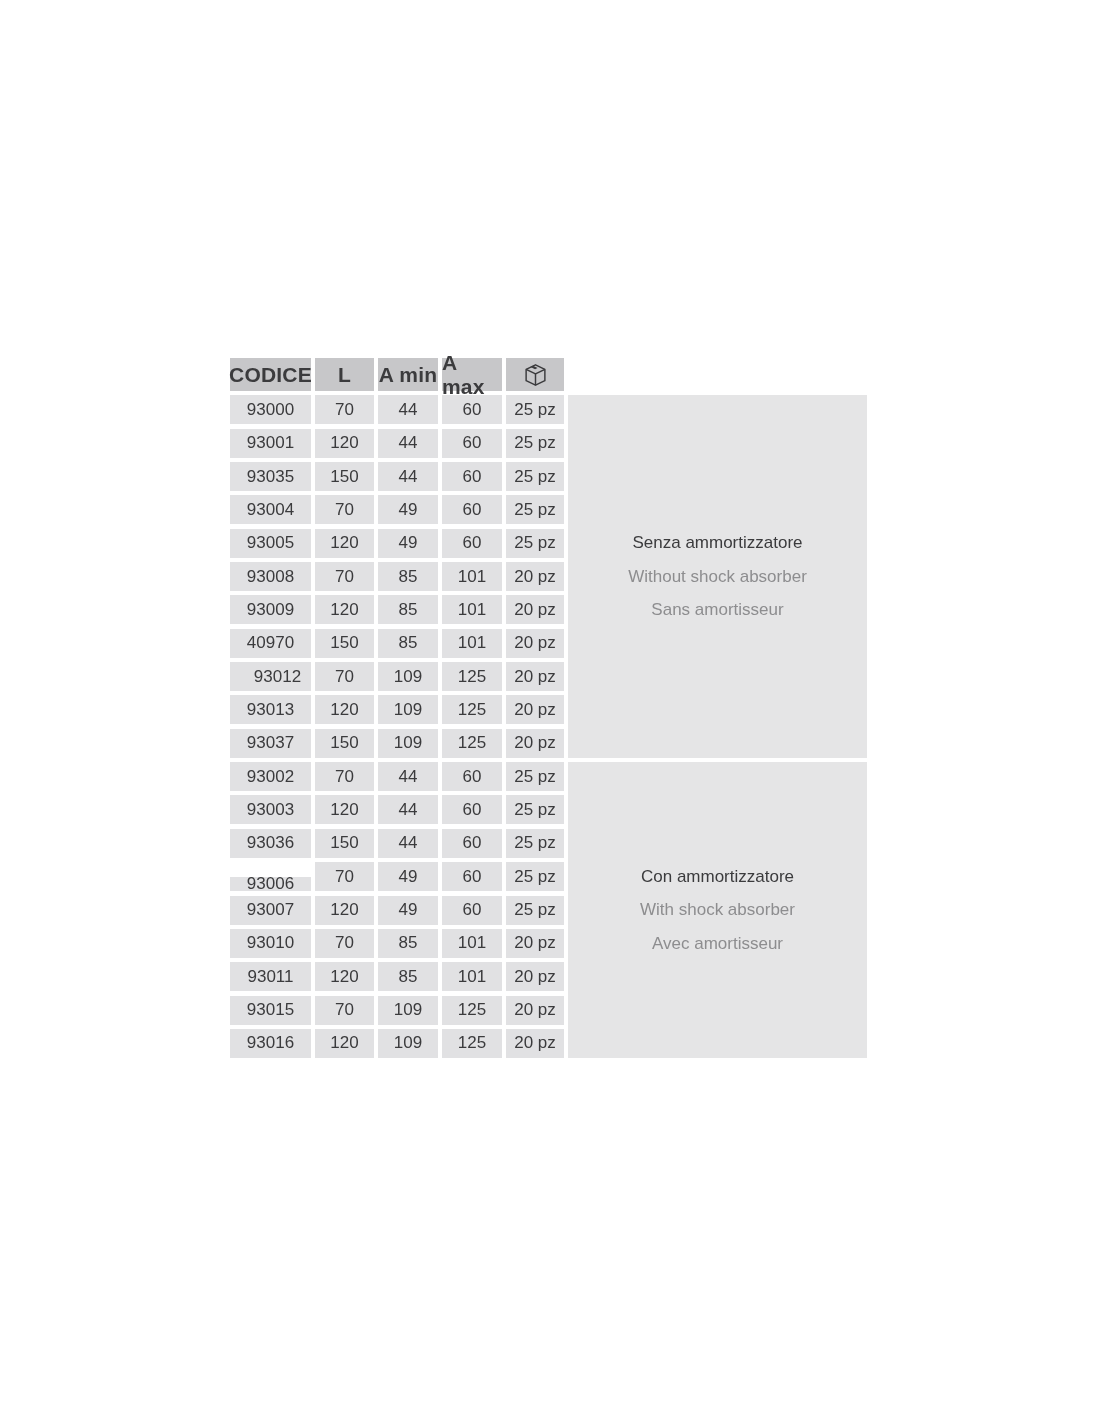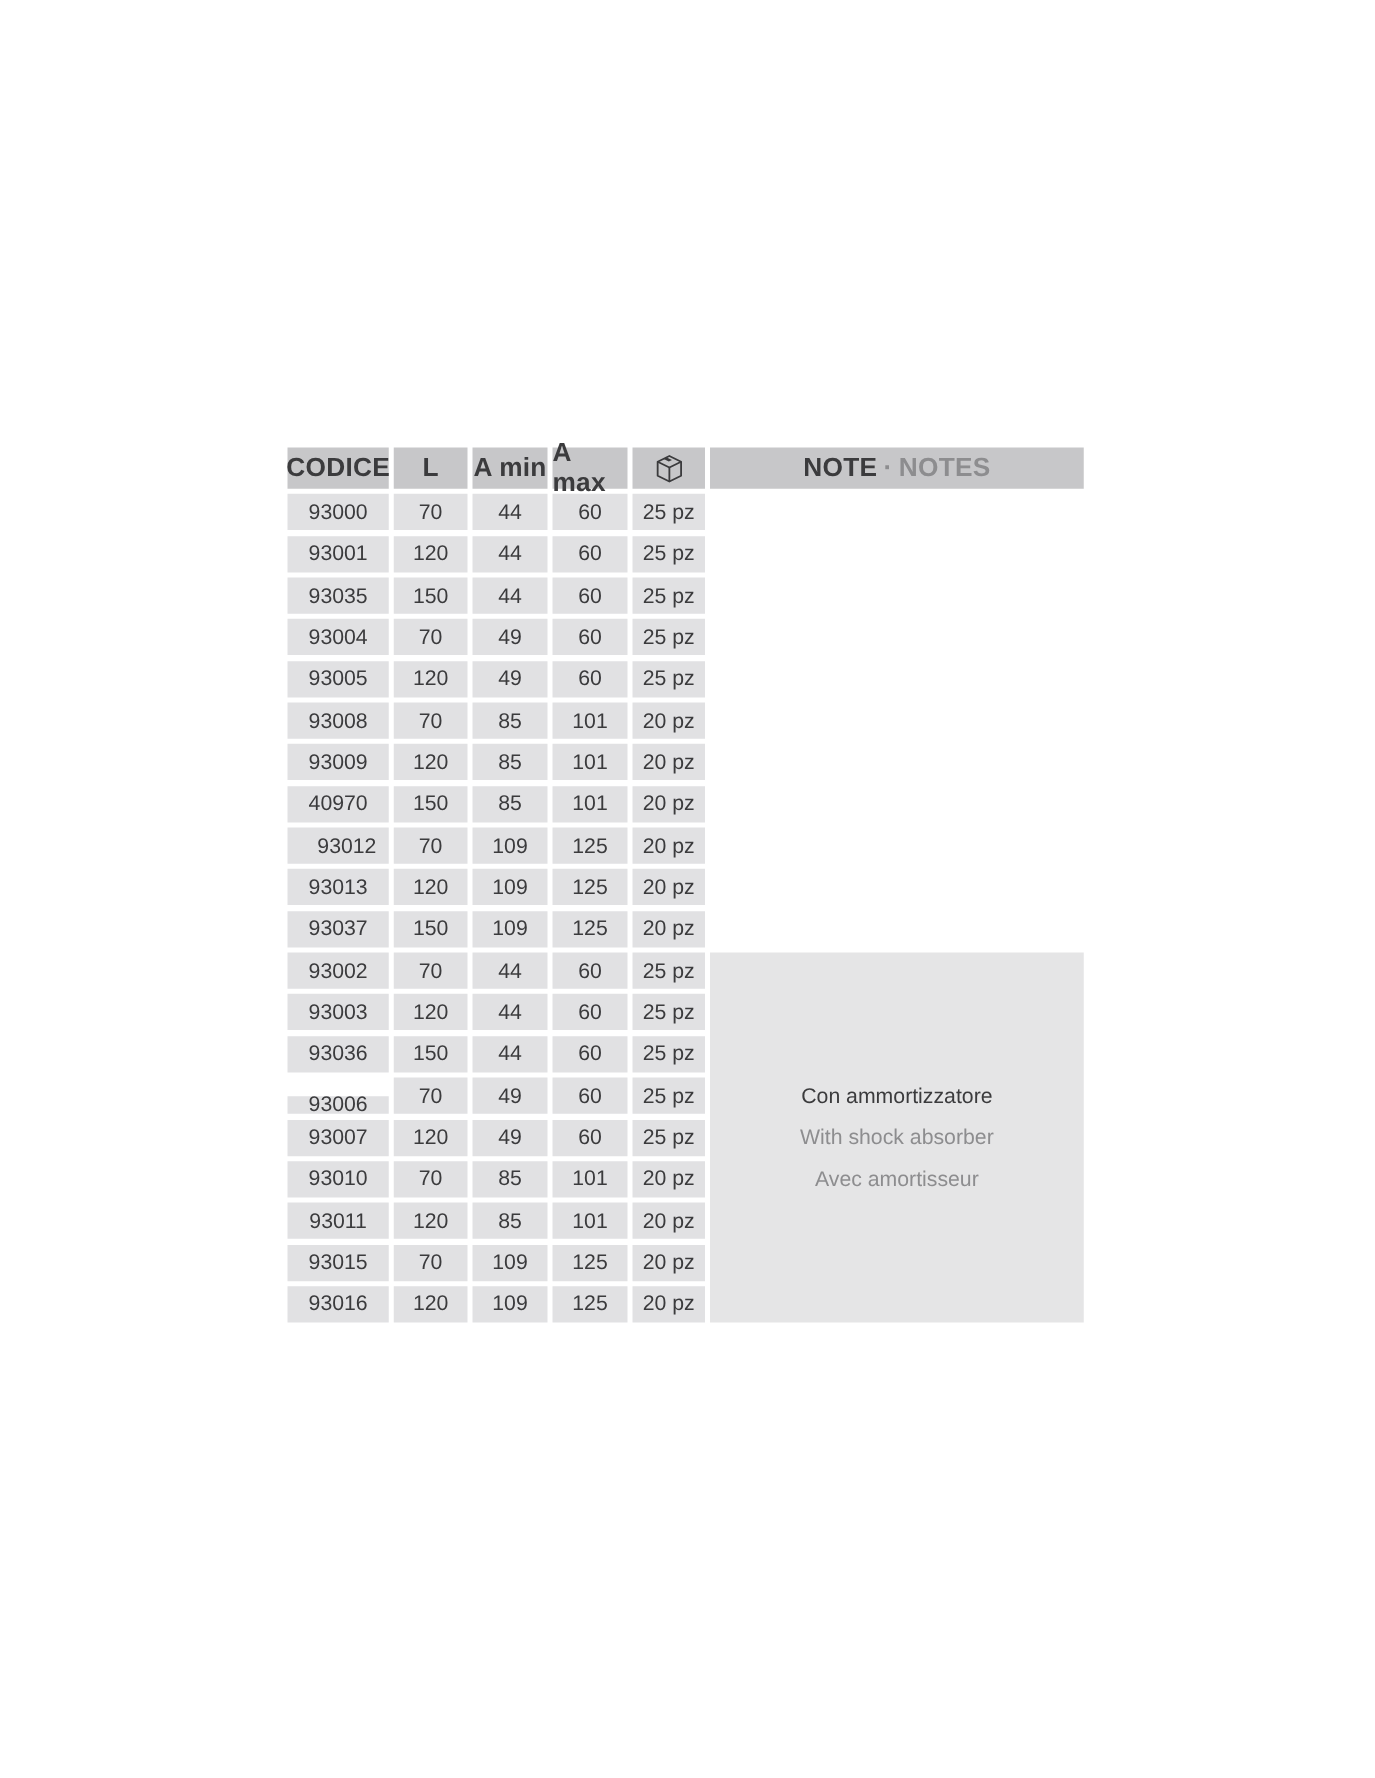--- a/index.html
+++ b/index.html
@@ -80,25 +80,20 @@
     <span>
       <svg class="pkg-icon-svg" viewBox="0 0 24 24" width="25" height="26" aria-hidden="true">
         <g fill="none" stroke="#3b3b3d" stroke-width="1.4" stroke-linejoin="round">
           <path d="M12 2.2 L21 6.6 L21 17.4 L12 21.8 L3 17.4 L3 6.6 Z"></path>
           <path d="M3 6.6 L12 11 L21 6.6"></path>
           <path d="M12 11 L12 21.8"></path>
         </g>
         <path d="M7.2 4.3 L9.6 3.1 L14 5.2 L11.6 6.4 Z" fill="#3b3b3d"></path>
       </svg>
     </span>
-  </div>
-  <div class="hcell" style="grid-column:6">
-    <span>NOTE</span>
-    <span class="sep">·</span>
-    <span class="gray">NOTES</span>
   </div>
 
 <div class="cell" style="grid-area: 2 / 1;">93000</div>
     <div class="cell" style="grid-area: 2 / 2;">70</div>
     <div class="cell" style="grid-area: 2 / 3;">44</div>
     <div class="cell" style="grid-area: 2 / 4;">60</div>
     <div class="cell" style="grid-area: 2 / 5;">25 pz</div>
     <div class="cell" style="grid-area: 3 / 1;">93001</div>
     <div class="cell" style="grid-area: 3 / 2;">120</div>
     <div class="cell" style="grid-area: 3 / 3;">44</div>
@@ -142,20 +137,25 @@
     <div class="cell" style="grid-area: 11 / 1;">93013</div>
     <div class="cell" style="grid-area: 11 / 2;">120</div>
     <div class="cell" style="grid-area: 11 / 3;">109</div>
     <div class="cell" style="grid-area: 11 / 4;">125</div>
     <div class="cell" style="grid-area: 11 / 5;">20 pz</div>
     <div class="cell" style="grid-area: 12 / 1;">93037</div>
     <div class="cell" style="grid-area: 12 / 2;">150</div>
     <div class="cell" style="grid-area: 12 / 3;">109</div>
     <div class="cell" style="grid-area: 12 / 4;">125</div>
     <div class="cell" style="grid-area: 12 / 5;">20 pz</div>
+    <div class="notepanel" style="grid-area: 2 / 6 / span 11;">
+      <div class="noteline primary">Senza ammortizzatore</div>
+      <div class="noteline secondary">Without shock absorber</div>
+      <div class="noteline secondary">Sans amortisseur</div>
+    </div>
     <div class="cell" style="grid-area: 13 / 1;">93002</div>
     <div class="cell" style="grid-area: 13 / 2;">70</div>
     <div class="cell" style="grid-area: 13 / 3;">44</div>
     <div class="cell" style="grid-area: 13 / 4;">60</div>
     <div class="cell" style="grid-area: 13 / 5;">25 pz</div>
     <div class="cell" style="grid-area: 14 / 1; text-align: center;">93003</div>
     <div class="cell" style="grid-area: 14 / 2;">120</div>
     <div class="cell" style="grid-area: 14 / 3;">44</div>
     <div class="cell" style="grid-area: 14 / 4;">60</div>
     <div class="cell" style="grid-area: 14 / 5;">25 pz</div>

